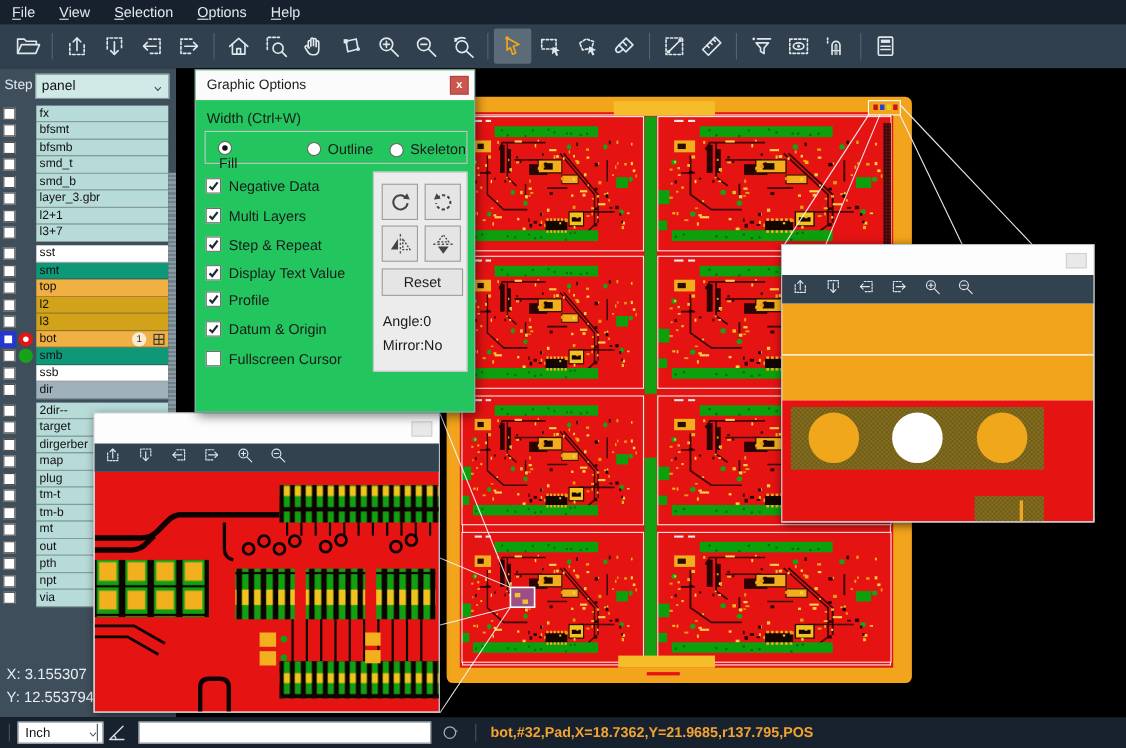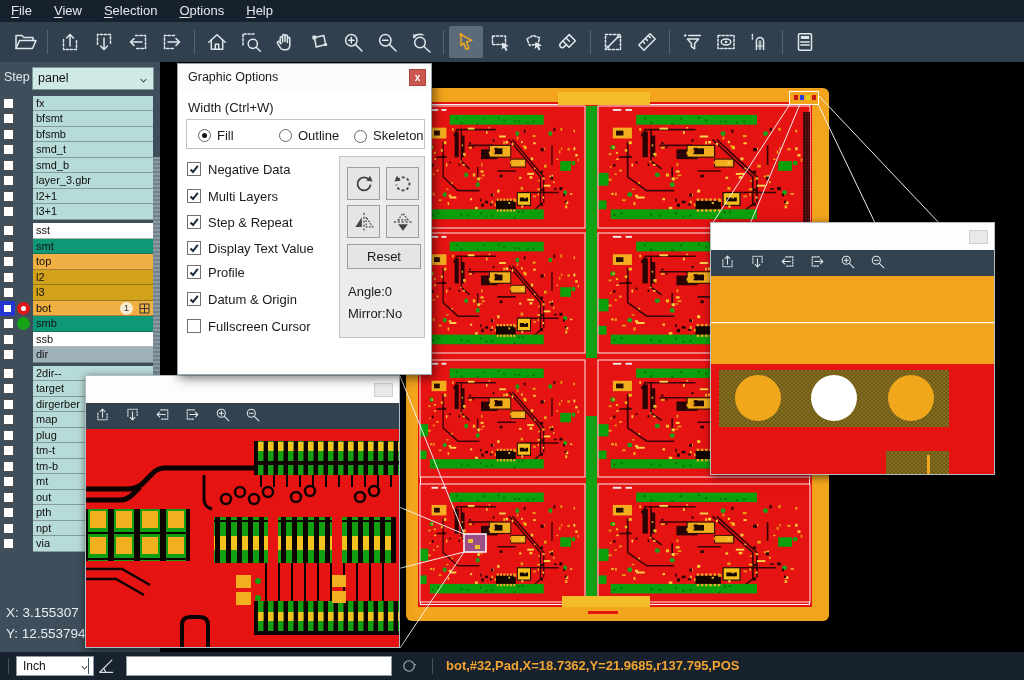--- a/index.html
+++ b/index.html
@@ -32,21 +32,21 @@
   .gridico { position:absolute; right:3px; top:2px; }
   #scrollStrip { position:absolute; left:153px; top:95px; width:7px; height:457px; background:repeating-linear-gradient(to bottom,#8a9aa3 0 2px,#71818b 2px 4px); }
   #coordX,#coordY { position:absolute; left:6px; color:#e8eef3; font-size:13.5px; }
   #coordX { top:543px; } #coordY { top:564px; }
   #canvas { position:absolute; left:160px; top:62px; width:864px; height:590px; background:#000; z-index:1; }
   .pwin { position:absolute; background:#fff; border:1px solid #b2bcc3; box-shadow:1px 2px 8px rgba(0,0,0,0.6); z-index:3; }
   .ptitle { position:relative; height:27px; background:#fdfdfd; }
   .pbtn { position:absolute; right:6px; top:7px; width:19px; height:14px; background:#e9e9e9; border:1px solid #d0d0d0; }
   .ptools { height:26px; background:#33424f; display:flex; align-items:center; padding-left:8px; gap:13px; color:#dfe7ec; }
   .pcontent { position:relative; overflow:hidden; }
-  #dialog { position:absolute; left:177px; top:63px; width:255px; height:312px; background:#ffffff; border:1px solid #9aa4ab; box-shadow:2px 3px 10px rgba(0,0,0,0.55); z-index:4; font-size:13px; color:#1a1a1a; }
+  #dialog { position:absolute; left:177px; top:63px; width:255px; height:312px; background:#22c55e; border:1px solid #9aa4ab; box-shadow:2px 3px 10px rgba(0,0,0,0.55); z-index:4; font-size:13px; color:#1a1a1a; }
   #dtitlebar { position:absolute; left:0; top:0; width:100%; height:27px; background:#fbfbfb; }
   #dtitle { position:absolute; left:10px; top:6px; font-size:12.5px; }
   #dclose { position:absolute; right:5px; top:5px; width:17px; height:17px; background:#c9564f; border:1px solid #b0423c; color:#fff; font-size:10px; font-weight:bold; text-align:center; line-height:16px; }
   #dwidth { position:absolute; left:10px; top:36px; }
   #dradiobox { position:absolute; left:8px; top:55px; width:239px; height:30px; border:1px solid #c3c3c3; }
   .dradio { position:absolute; top:8px; display:flex; align-items:center; }
   .rdot { width:13px; height:13px; border-radius:50%; background:#fff; border:1px solid #666; margin-right:6px; position:relative; }
   .rdot.on::after { content:""; position:absolute; left:3px; top:3px; width:5px; height:5px; border-radius:50%; background:#111; }
   .dchk { position:absolute; left:9px; display:flex; align-items:center; height:16px; }
   .cbox { width:14px; height:14px; background:#fff; border:1px solid #707070; margin-right:7px; position:relative; }
@@ -736,21 +736,21 @@
         <div class="row" style="top: 111px;">
           <div class="rchk"></div>
           <div class="rlabel lteal">layer_3.gbr</div>
         </div>
         <div class="row" style="top: 126.5px;">
           <div class="rchk"></div>
           <div class="rlabel lteal">l2+1</div>
         </div>
         <div class="row" style="top: 142px;">
           <div class="rchk"></div>
-          <div class="rlabel lteal">l3+1</div>
+          <div class="rlabel lteal">l3+7</div>
         </div>
         <div class="row" style="top: 161px;">
           <div class="rchk"></div>
           <div class="rlabel lwhite">sst</div>
         </div>
         <div class="row" style="top: 176.5px;">
           <div class="rchk"></div>
           <div class="rlabel lgreen">smt</div>
         </div>
         <div class="row" style="top: 192px;">
@@ -842,21 +842,21 @@
     <div id="coordY">Y: 12.553794</div>
   </div>
 
   <div id="dialog">
     <div id="dtitlebar">
       <span id="dtitle">Graphic Options</span>
       <div id="dclose">x</div>
     </div>
     <div id="dwidth">Width (Ctrl+W)</div>
     <div id="dradiobox">
-        <div class="dradio" style="left: 11px;">
+        <div class="dradio" style="left: 11px; flex-direction: column;">
           <span class="rdot on"></span>
           <span>Fill</span>
         </div>
         <div class="dradio" style="left: 92px;">
           <span class="rdot"></span>
           <span>Outline</span>
         </div>
         <div class="dradio" style="left: 167px; align-items: flex-end;">
           <span class="rdot"></span>
           <span>Skeleton</span>

